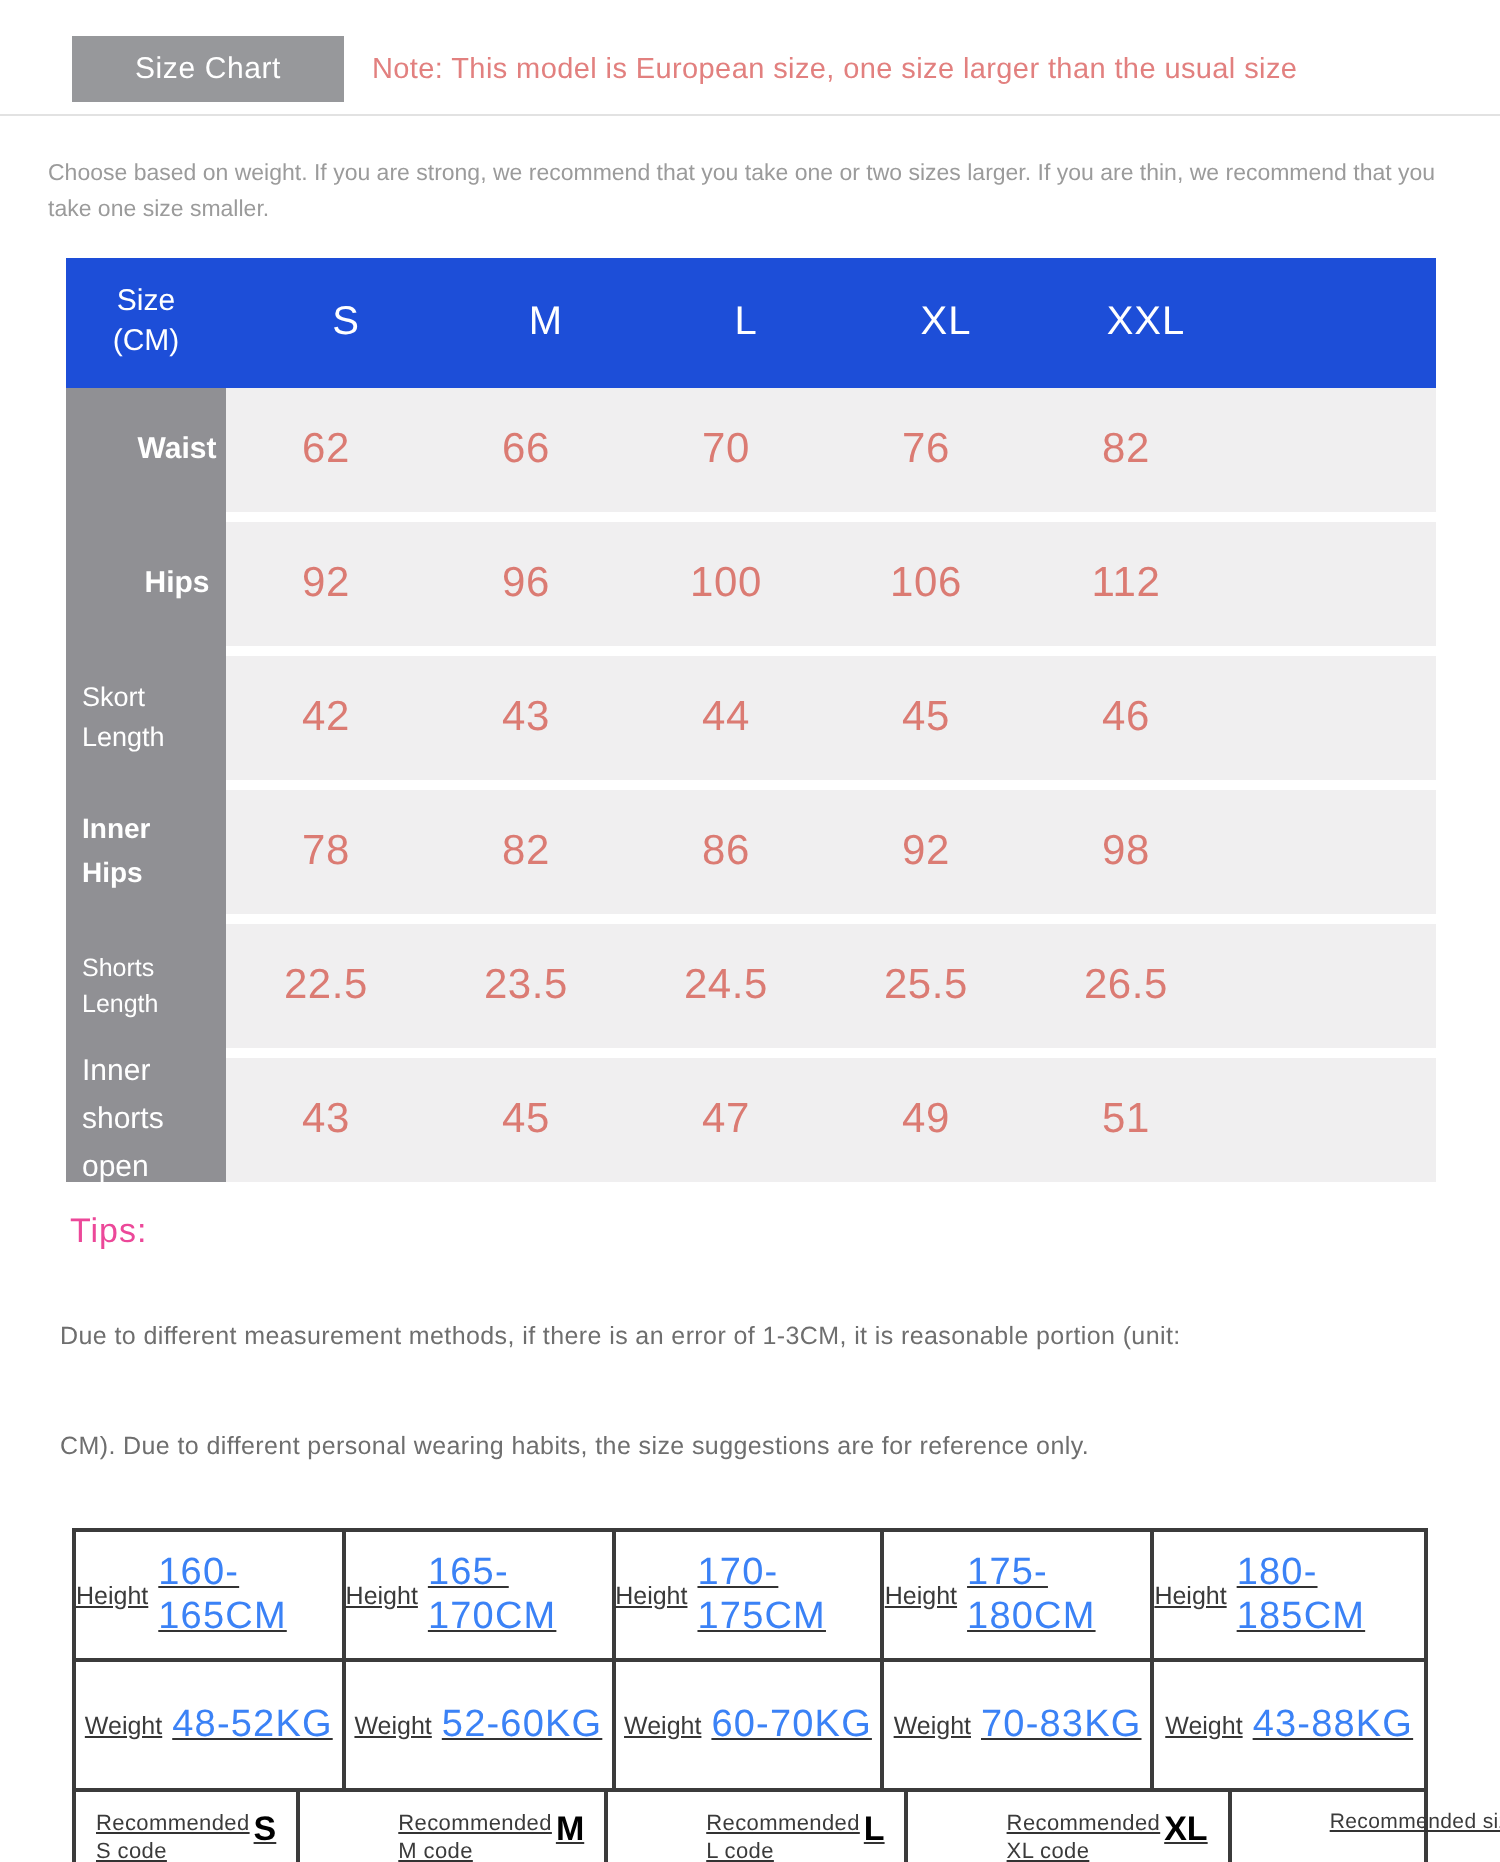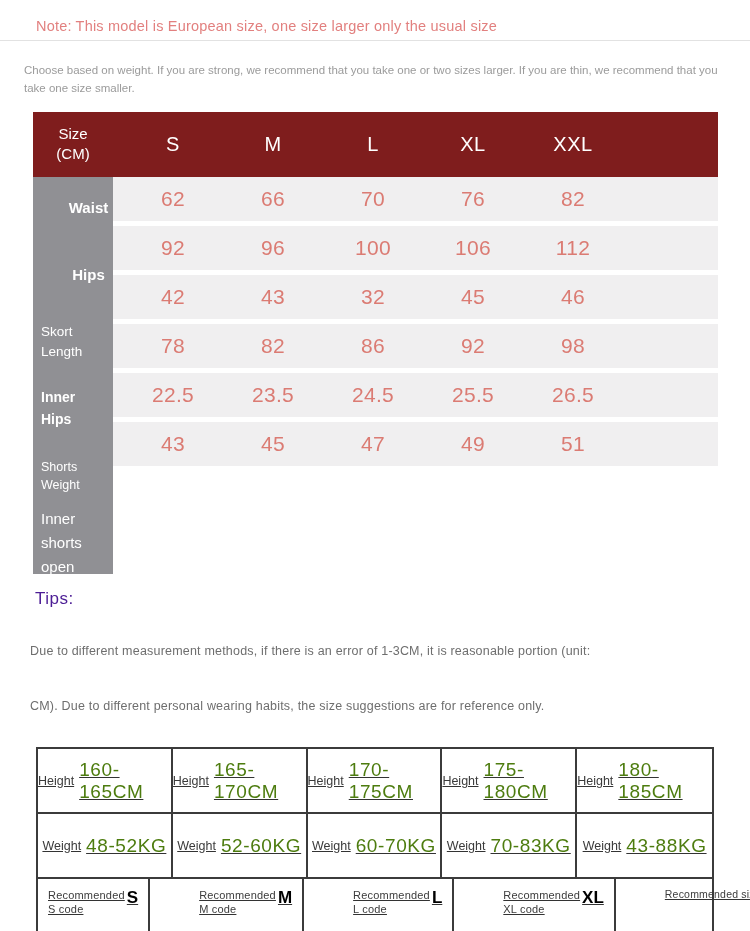--- a/index.html
+++ b/index.html
@@ -21,76 +21,77 @@
   }
   .note { font-size:14.5px; color:#e2807f; letter-spacing:.2px; }
 
   .divider { margin-top:6px; border-top:1px solid #e2e2e2; width:750px; }
 
   .intro { margin:20px 30px 0 24px; font-size:11.5px; color:#9b9b9b; line-height:1.6; }
   .intro span { display:block; }
 
   
   .stable { margin:14px 32px 0 33px; width:685px; }
-  .sthead { height:65px; background:#7f1d1d; display:flex; }
+  .sthead { height:65px; background:#1d4ed8; display:flex; }
   .corner { width:80px; display:flex; flex-direction:column; justify-content:center;
             align-items:center; color:#fff; font-size:15px; line-height:1.35; }
   .hcols { flex:1; display:grid; grid-template-columns:repeat(5,100px) 1fr;
            padding-left:10px; align-items:center; }
   .hcols .hc { text-align:center; color:#fff; font-size:20px; letter-spacing:.5px; }
 
   .stbody { display:flex; }
   .rail { width:80px; background:#909094; }
   .rail-cell { height:62px; margin-bottom:5px; display:flex; align-items:center; color:#fff; }
   .rail-cell:last-child { margin-bottom:0; }
   .rail-cell span { display:block; width:100%; line-height:1.5;padding-left:31px; }
   .rc-center span { text-align:center; }
   .rc-left span { text-align:left; padding-left:8px; padding-right:4px; }
   .rc0 span,.rc1 span { font-size:15px; font-weight:bold; }
   .rc2 span { font-size:13.5px; font-weight:normal; }
   .rc3 span { font-size:14px; font-weight:bold; line-height:1.55; }
   .rc4 span { font-size:12.5px; font-weight:normal; line-height:1.45; }
   .rc5 span { font-size:15px; font-weight:normal; line-height:1.6; }
 
   .rows { flex:1; display:flex; flex-direction:column; }
-  .srow { height:44px; margin-bottom:5px; background:#f0eff0;
+  .srow { height:62px; margin-bottom:5px; background:#f0eff0;
           display:grid; grid-template-columns:repeat(5,100px) 1fr;
-          padding-left:10px; align-items:center; }
+          align-items:center; }
   .srow:last-child { margin-bottom:0; }
   .srow .val { text-align:center; font-size:21px; color:#db7b73; letter-spacing:.3px; }
 
   
-  .tips-h { margin:15px 0 0 35px; font-size:17px; color:#4c1d95; font-weight:normal; letter-spacing:.5px; }
+  .tips-h { margin:15px 0 0 35px; font-size:17px; color:#ec4899; font-weight:normal; letter-spacing:.5px; }
   .tips-p { margin:12px 0 0 30px; font-size:12.5px; color:#6e6e6e; line-height:2.05; letter-spacing:.2px; }
   .tips-p span { display:block;margin-top:30px; }
 
   
   .btable { margin:27px 0 0 36px; width:678px; border:2px solid #3b3b3b; }
   .brow { display:grid; grid-template-columns:repeat(5,1fr); border-bottom:2px solid #3b3b3b; }
   .brow:last-child { border-bottom:none;gap:39px; }
   .bcell { border-right:2px solid #3b3b3b; display:flex; flex-direction:row;
            justify-content:center; align-items:center; gap:5px;text-decoration:underline; }
   .bcell:last-child { border-right:none; }
   .h67 .bcell { height:63px; }
   .h71 .bcell { height:67px; }
   .blabel { font-size:12.5px; color:#3a3a3a; }
-  .bvalue { font-size:19px; color:#4d7c0f; letter-spacing:.6px; }
+  .bvalue { font-size:19px; color:#3b82f6; letter-spacing:.6px; }
   .rec-cell { justify-content:flex-start; align-items:stretch; gap:2px; padding:9px 10px 0; }
   .rec-label { font-size:11px; color:#3b3b3b; line-height:1.3; letter-spacing:.2px;
                max-width:95px; text-align:left; }
   .rec-label.one-line { max-width:none; white-space:nowrap; font-size:10.5px; text-align:center; }
   .rec-code { font-size:17px; font-weight:bold; color:#000; text-align:center; }
 </style>
 </head>
 <body>
 
 <div class="page">
 
   <div class="topbar">
-    <div class="note">Note: This model is European size, one size larger only the usual size</div>
+    <button class="size-chart-btn">Size Chart</button>
+    <div class="note">Note: This model is European size, one size larger than the usual size</div>
   </div>
 
   <div class="divider"></div>
 
   <p class="intro">
     <span>Choose based on weight. If you are strong, we recommend that you take one or two sizes larger. If you are thin, we recommend that you</span>
     <span>take one size smaller.</span>
   </p>
 
   <div class="stable">
@@ -117,21 +118,21 @@
         <div class="rail-cell rc-center rc1">
             <span>Hips</span>
           </div>
         <div class="rail-cell rc-left rc2">
             <span>Skort Length</span>
           </div>
         <div class="rail-cell rc-left rc3">
             <span>Inner Hips</span>
           </div>
         <div class="rail-cell rc-left rc4">
-            <span>Shorts Weight</span>
+            <span>Shorts Length</span>
           </div>
         <div class="rail-cell rc-left rc5">
             <span>Inner shorts open</span>
           </div>
       </div>
 
       <div class="rows">
         <div class="srow">
           <span class="val">62</span>
           <span class="val">66</span>
@@ -142,21 +143,21 @@
         <div class="srow">
           <span class="val">92</span>
           <span class="val">96</span>
           <span class="val">100</span>
           <span class="val">106</span>
           <span class="val">112</span>
         </div>
         <div class="srow">
           <span class="val">42</span>
           <span class="val">43</span>
-          <span class="val">32</span>
+          <span class="val">44</span>
           <span class="val">45</span>
           <span class="val">46</span>
         </div>
         <div class="srow">
           <span class="val">78</span>
           <span class="val">82</span>
           <span class="val">86</span>
           <span class="val">92</span>
           <span class="val">98</span>
         </div>

